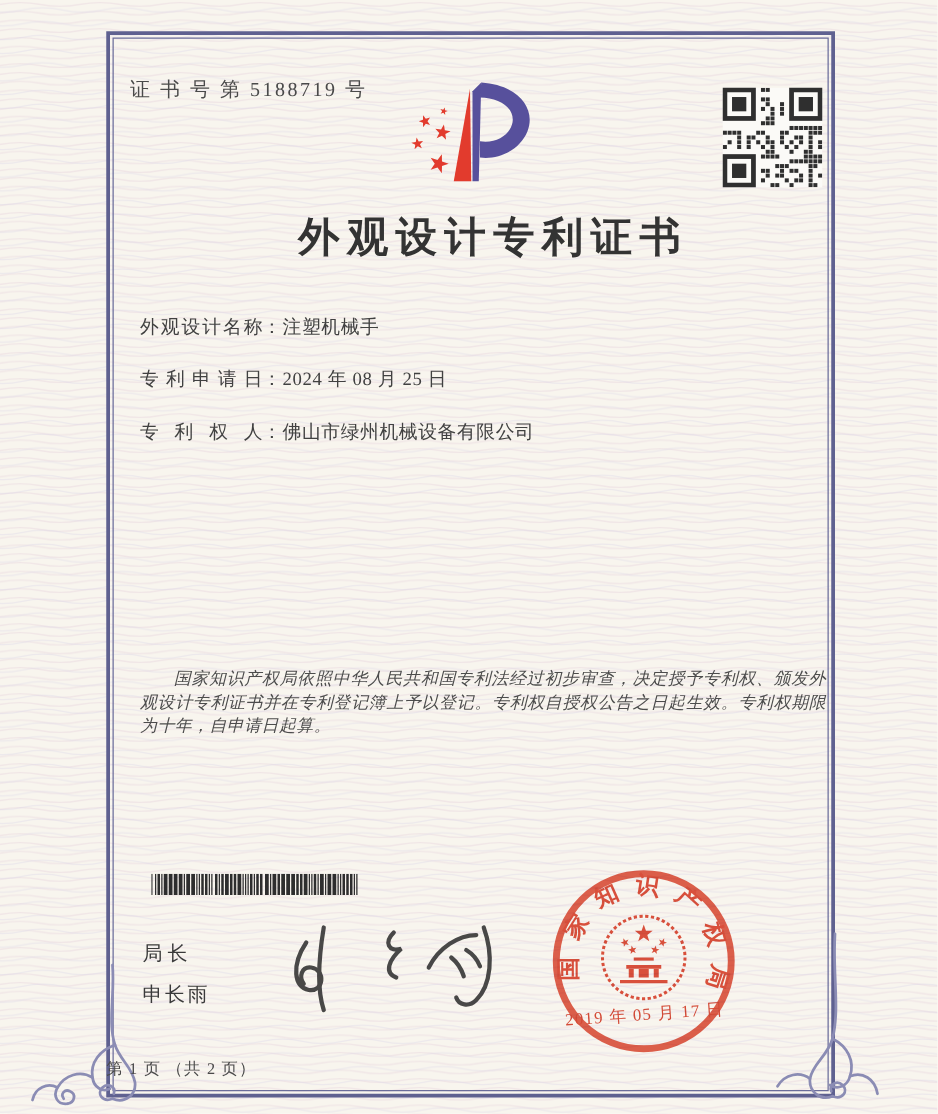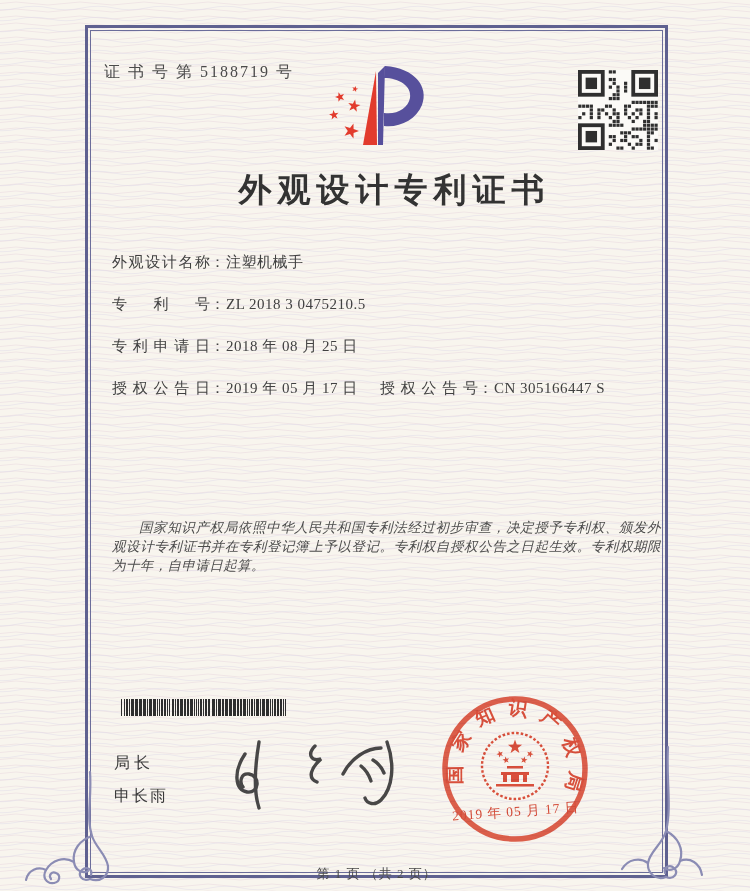--- a/index.html
+++ b/index.html
@@ -26,33 +26,33 @@
   .fields{left:112px;top:246px;width:549px;padding-top:6px;z-index:3;}
   .frow{height:42px;font-size:15px;color:#414141;line-height:21px;text-decoration:underline;}
   .frow.addr{height:46px;}
   .flabel{display:inline-block;width:98px;text-align:justify;text-align-last:justify;vertical-align:top;}
   .fcolon{display:inline-block;width:16px;vertical-align:top;}
   .fvalue{display:inline-block;vertical-align:top;letter-spacing:0.5px;}
   .fvalue.addrv{width:432px;letter-spacing:0.3px;}
   .pair{display:inline-block;width:268px;vertical-align:top;}
   .pair2{display:inline-block;vertical-align:top;}
   
-  .paras{left:112px;top:518px;width:549px;z-index:3;}
+  .paras{left:112px;top:533px;width:549px;z-index:3;}
   .paras p{margin:0;text-indent:2em;font-size:13.5px;line-height:19px;color:#4c4c4c;
            text-align:justify;font-style:italic;letter-spacing:0.4px;}
   
   .barcode{left:121px;top:699px;width:168px;height:17px;z-index:3;}
   
   .director-label{left:114px;top:753px;font-size:16px;color:#3a3a3a;letter-spacing:4px;z-index:3;}
   .director-name{left:114px;top:786px;font-size:16px;color:#3a3a3a;letter-spacing:2px;z-index:3;}
   .signature{left:215px;top:732px;width:205px;height:85px;z-index:3;}
   
   .seal{left:440px;top:694px;width:150px;height:150px;z-index:4;mix-blend-mode:multiply;opacity:.93;}
   
-  .footer{left:85px;top:865px;width:583px;text-align:center;font-size:13px;color:#4a4a4a;
+  .footer{left:85px;top:846px;width:583px;text-align:left;font-size:13px;color:#4a4a4a;
           letter-spacing:1px;z-index:3;}
   
   .orn-left{left:20px;top:770px;width:100px;height:118px;z-index:2;}
   .orn-right{left:618px;top:745px;width:88px;height:143px;z-index:2;transform:scaleX(-1);}
 </style>
 </head>
 <body>
 
 <svg class="abs waves" aria-hidden="true">
   <defs>
@@ -233,31 +233,24 @@
     <rect x="7.619047619047619" y="60.95238095238095" width="11.428571428571427" height="11.428571428571427" fill="#2f2f2f"></rect>
   </svg>
 
 <div class="abs title">外观设计专利证书</div>
 
 <div class="abs fields">
   <div class="frow">
     <span class="flabel">外观设计名称</span><span class="fcolon">：</span><span class="fvalue">注塑机械手</span>
   </div>
   <div class="frow">
-    <span class="flabel">专利号</span><span class="fcolon">：</span><span class="fvalue">ZL 2018 3 0475210.5</span>
+    <span class="flabel">专利申请日</span><span class="fcolon">：</span><span class="fvalue">2024 年 08 月 25 日</span>
   </div>
   <div class="frow">
-    <span class="flabel">专利申请日</span><span class="fcolon">：</span><span class="fvalue">2018 年 08 月 25 日</span>
-  </div>
-  <div class="frow">
-    <span class="pair">
-      <span class="flabel">授权公告日</span><span class="fcolon">：</span><span class="fvalue">2019 年 05 月 17 日</span>
-    </span><span class="pair2">
-      <span class="flabel">授权公告号</span><span class="fcolon">：</span><span class="fvalue">CN 305166447 S</span>
-    </span>
+    <span class="flabel">专利权人</span><span class="fcolon">：</span><span class="fvalue">佛山市绿州机械设备有限公司</span>
   </div>
 </div>
 
 <div class="abs paras">
   <p>国家知识产权局依照中华人民共和国专利法经过初步审查，决定授予专利权、颁发外观设计专利证书并在专利登记簿上予以登记。专利权自授权公告之日起生效。专利权期限为十年，自申请日起算。</p>
 </div>
 
 <svg class="abs barcode" id="barcode" viewBox="0 0 168 17" aria-hidden="true">
     <rect x="0" y="0" width="1" height="17" fill="#2e2e2e"></rect>
     <rect x="3" y="0" width="1" height="17" fill="#2e2e2e"></rect>

